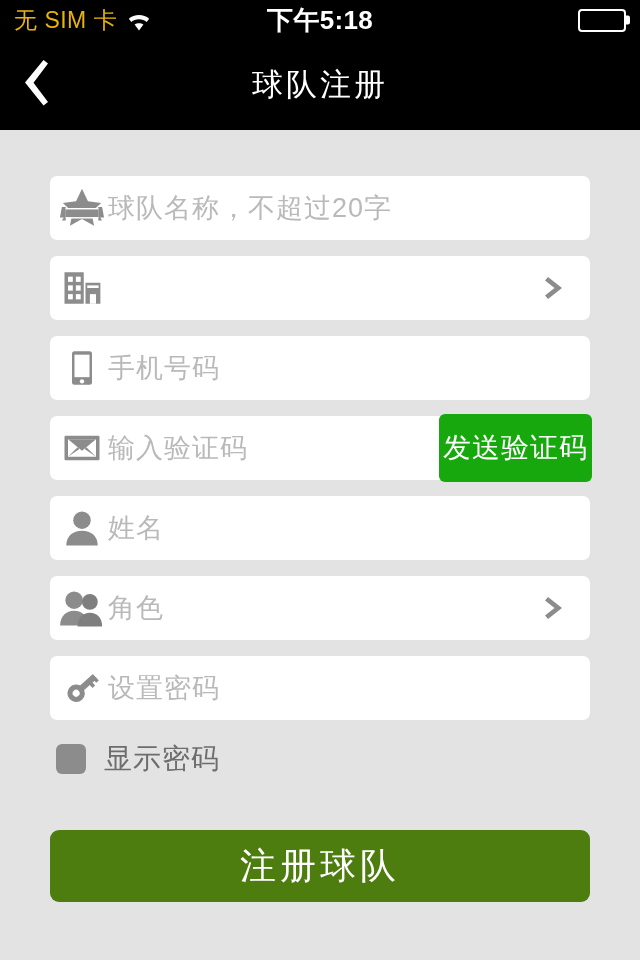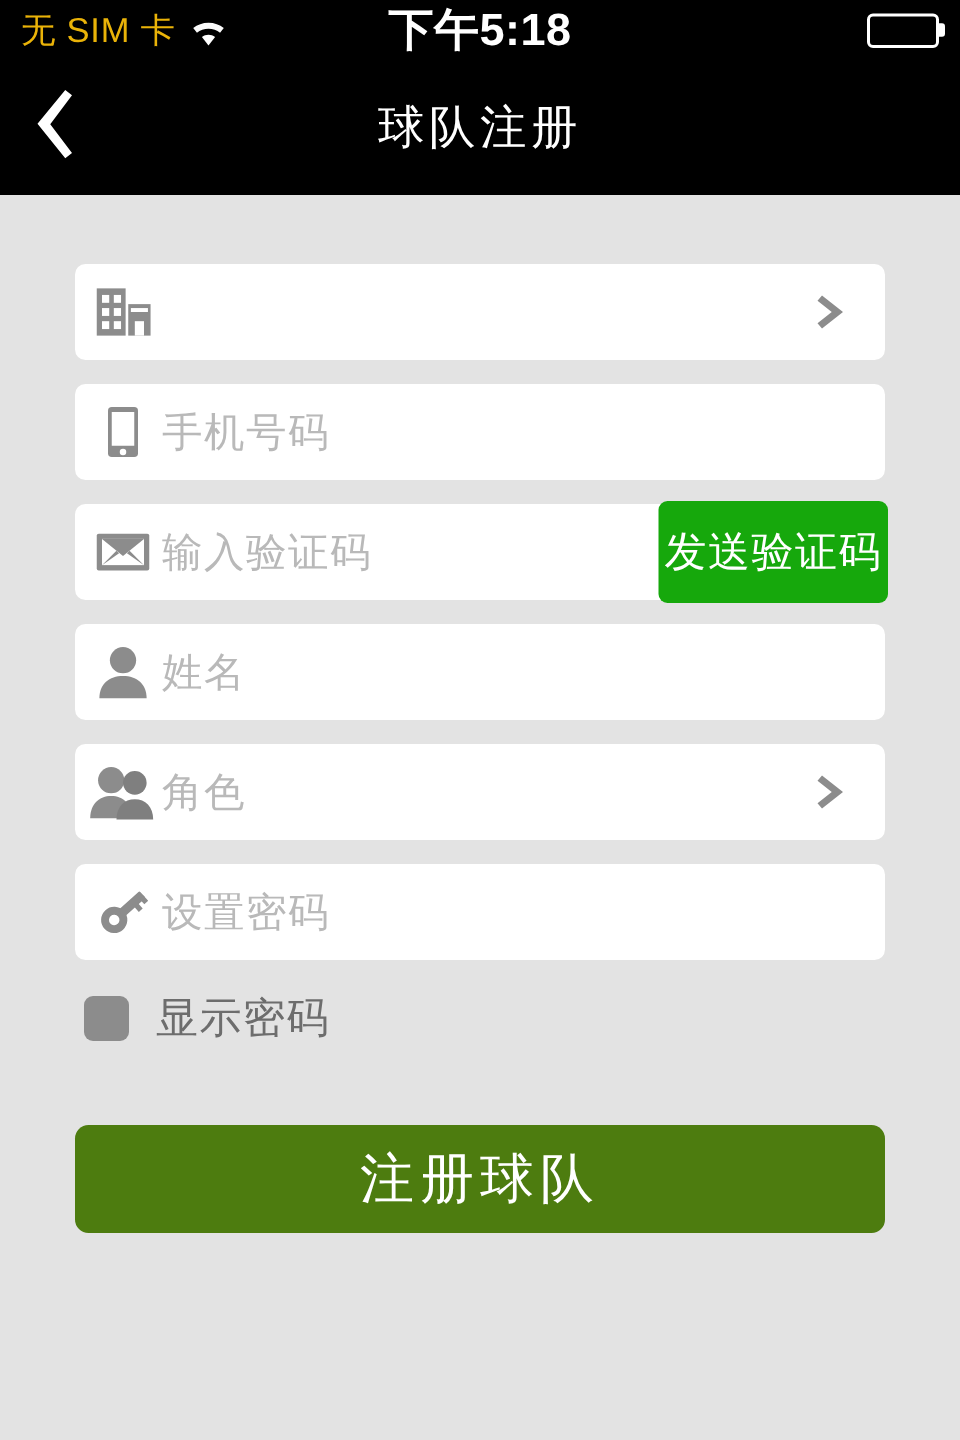--- a/index.html
+++ b/index.html
@@ -58,21 +58,21 @@
     left: 0;
     right: 0;
     top: 0;
     height: 40px;
     display: flex;
     align-items: center;
     justify-content: center;
     pointer-events: none;
   }
   .status-time {
-    font-size: 30px;
+    font-size: 26px;
     font-weight: bold;
     color: #ffffff;
     letter-spacing: 0.3px;
   }
   .status-right {
     margin-left: auto;
     display: flex;
     align-items: center;
   }
   .battery {
@@ -267,20 +267,34 @@
         <svg viewBox="0 0 30 46" width="30" height="46" aria-hidden="true">
           <path fill="#ffffff" d="M26 3.5 L21.5 0 L3 22.5 L21.5 45.5 L26 42 L11.5 22.8 Z"></path>
         </svg>
       </span>
     </div>
     <div class="nav-title">球队注册</div>
   </div>
 
   <div class="form">
 
+    <div class="field">
+      <span class="field-icon">
+        <svg viewBox="0 0 48 48" width="46" height="46" aria-hidden="true">
+          <path class="icon-gray" d="M24 4 L30.2 17 L44 18.8 L33.8 28.4 L36.6 42.6 L24 35.6 L11.4 42.6 L14.2 28.4 L4 18.8 L17.8 17 Z"></path>
+          <path fill="#e9e9e9" d="M5 24 L43 24 L43 33 L5 33 Z" opacity="0"></path>
+          <rect class="icon-gray" x="7" y="25" width="34" height="9" rx="1"></rect>
+          <path class="icon-gray" d="M3 23 L7 23 L7 37 L3 37 L5 34 L1 34 Z"></path>
+          <path class="icon-gray" d="M45 23 L41 23 L41 37 L45 37 L43 34 L47 34 Z"></path>
+          <rect fill="#ffffff" x="7" y="24" width="34" height="1.5"></rect>
+          <rect fill="#ffffff" x="7" y="33.5" width="34" height="1.5"></rect>
+        </svg>
+      </span>
+      <span class="field-placeholder">球队名称，不超过20字</span>
+    </div>
 
     <div class="field">
       <span class="field-icon">
         <svg viewBox="0 0 48 48" width="42" height="42" aria-hidden="true">
           <rect class="icon-gray" x="4" y="6" width="22" height="36"></rect>
           <rect fill="#ffffff" x="8" y="11" width="5.5" height="6"></rect>
           <rect fill="#ffffff" x="17" y="11" width="5.5" height="6"></rect>
           <rect fill="#ffffff" x="8" y="21" width="5.5" height="6"></rect>
           <rect fill="#ffffff" x="17" y="21" width="5.5" height="6"></rect>
           <rect fill="#ffffff" x="8" y="31" width="5.5" height="6"></rect>

